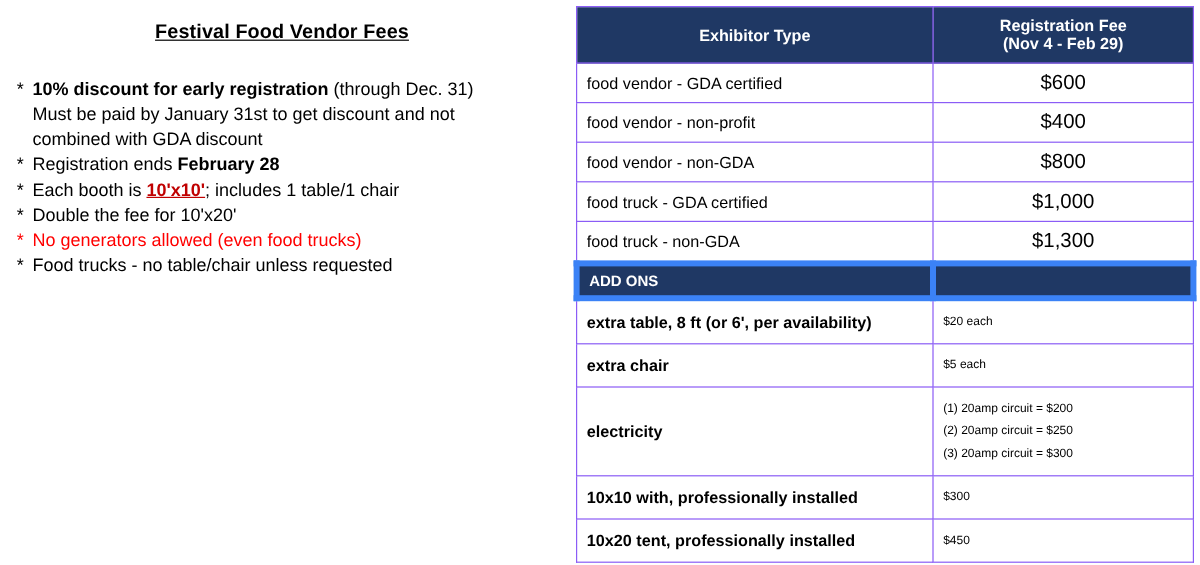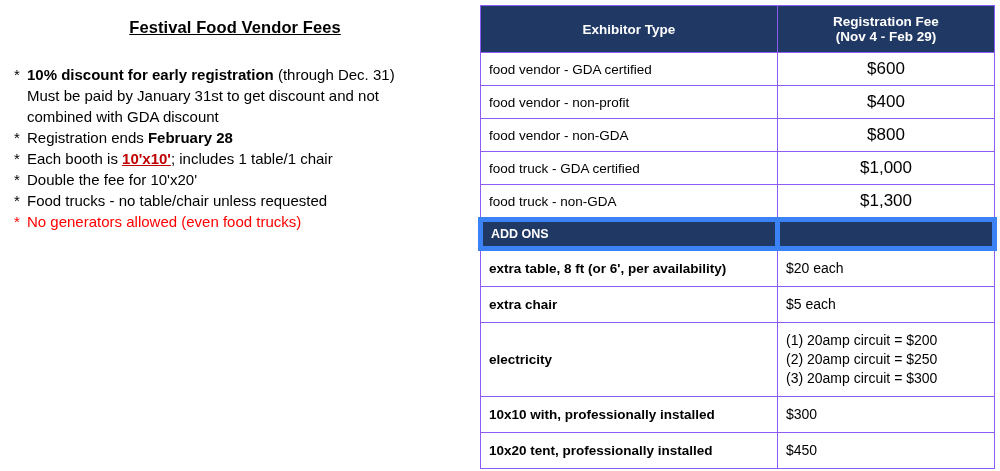--- a/index.html
+++ b/index.html
@@ -117,43 +117,43 @@
   tr.addons-row td.empty {
     background: #1f3864;
   }
 
   td.addon-label {
     font-size: 13.5px;
     font-weight: bold;
     padding: 1px 8px;
   }
   td.addon-value {
-    font-size: 14px;
+    font-size: 10px;
     padding: 8px 8px;
     line-height: 19px;
     margin-top: 32px;
   }
   td.addon-value .vline { display: block; white-space: nowrap; }
 </style>
 </head>
 <body>
 
 <div class="page">
 
   <div class="notes">
     <div class="notes-title">Festival Food Vendor Fees</div>
     <div class="notes-list">
         <div class="note-line"><span class="note-star">*</span><span class="bold">10% discount for early registration</span><span> (through Dec. 31)</span></div>
         <div class="note-line"><span class="note-star"></span><span>Must be paid by January 31st to get discount and not</span></div>
         <div class="note-line"><span class="note-star"></span><span>combined with GDA discount</span></div>
         <div class="note-line"><span class="note-star">*</span><span>Registration ends </span><span class="bold">February 28</span></div>
         <div class="note-line"><span class="note-star">*</span><span>Each booth is </span><span class="ul-bold-red">10'x10'</span><span>; includes 1 table/1 chair</span></div>
         <div class="note-line"><span class="note-star">*</span><span>Double the fee for 10'x20'</span></div>
+        <div class="note-line"><span class="note-star red">*</span><span class="red">No generators allowed (even food trucks)</span></div>
         <div class="note-line"><span class="note-star">*</span><span>Food trucks - no table/chair unless requested</span></div>
-        <div class="note-line"><span class="note-star red">*</span><span class="red">No generators allowed (even food trucks)</span></div>
       </div>
   </div>
 
   <div class="table-wrap">
     <table class="fees">
       <colgroup>
           <col class="c1">
           <col class="c2">
         </colgroup>
       <thead>

